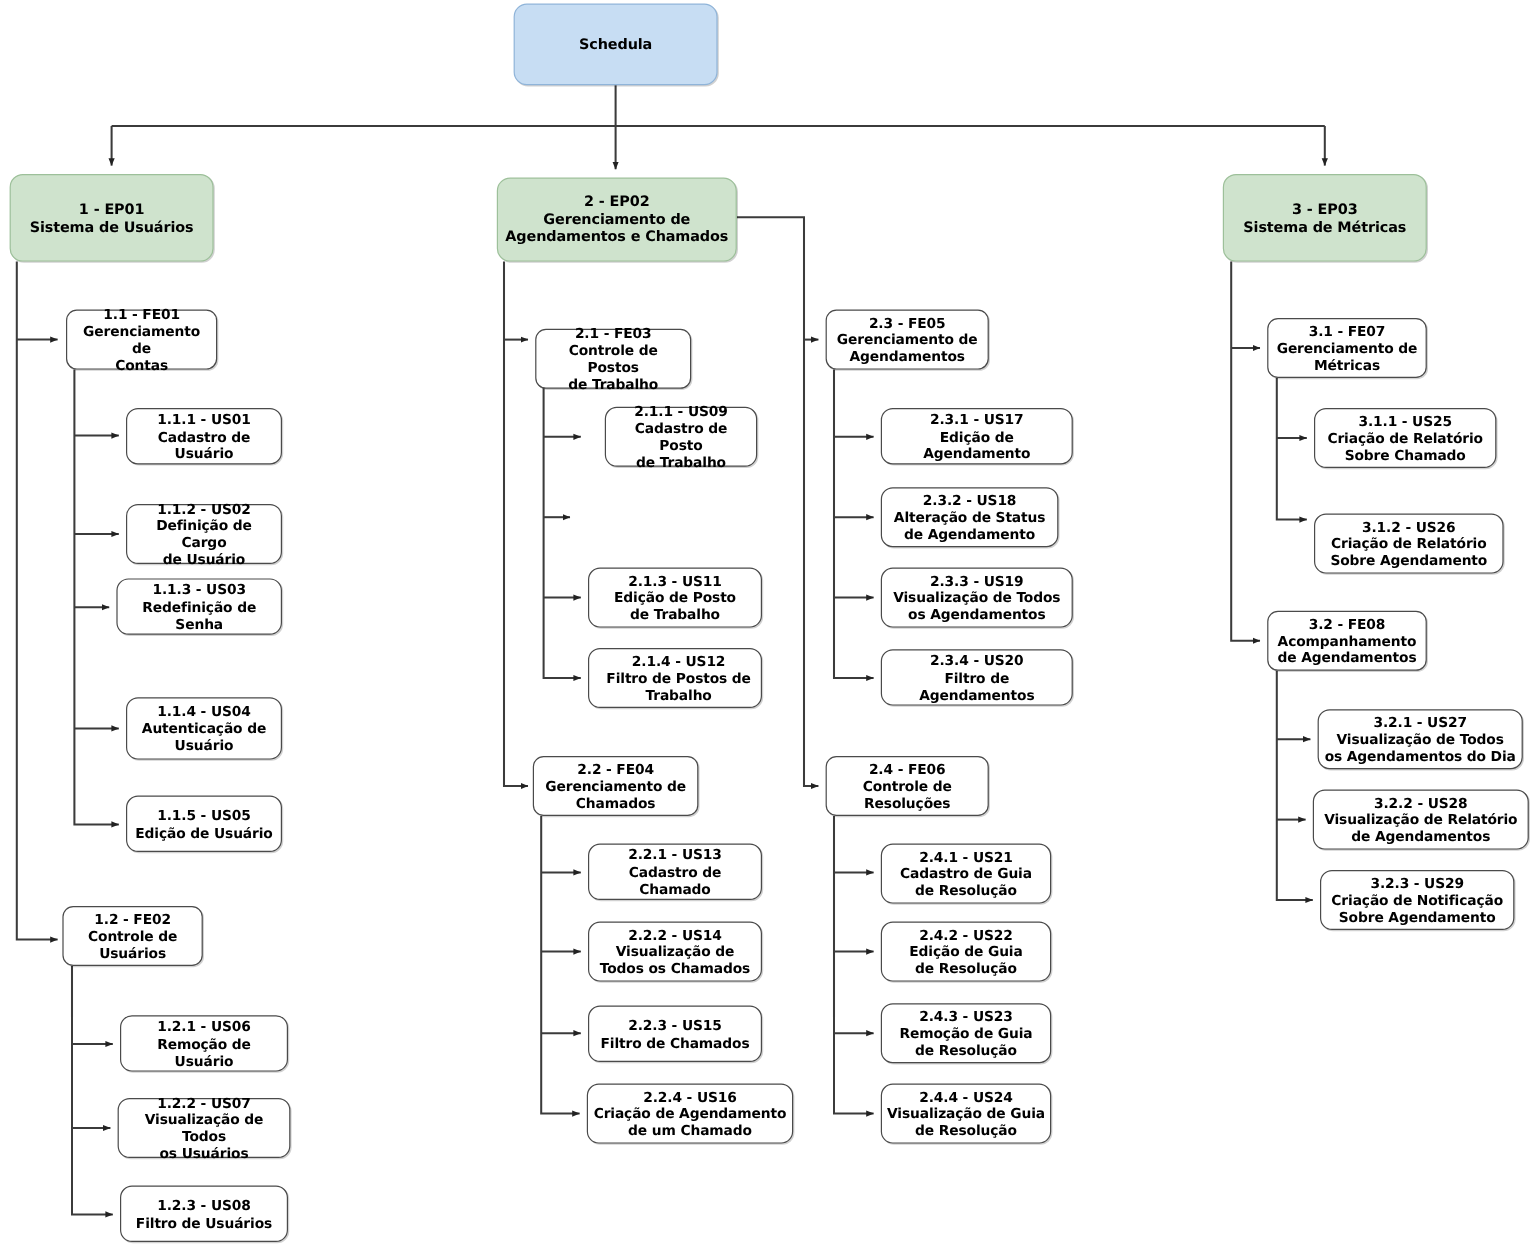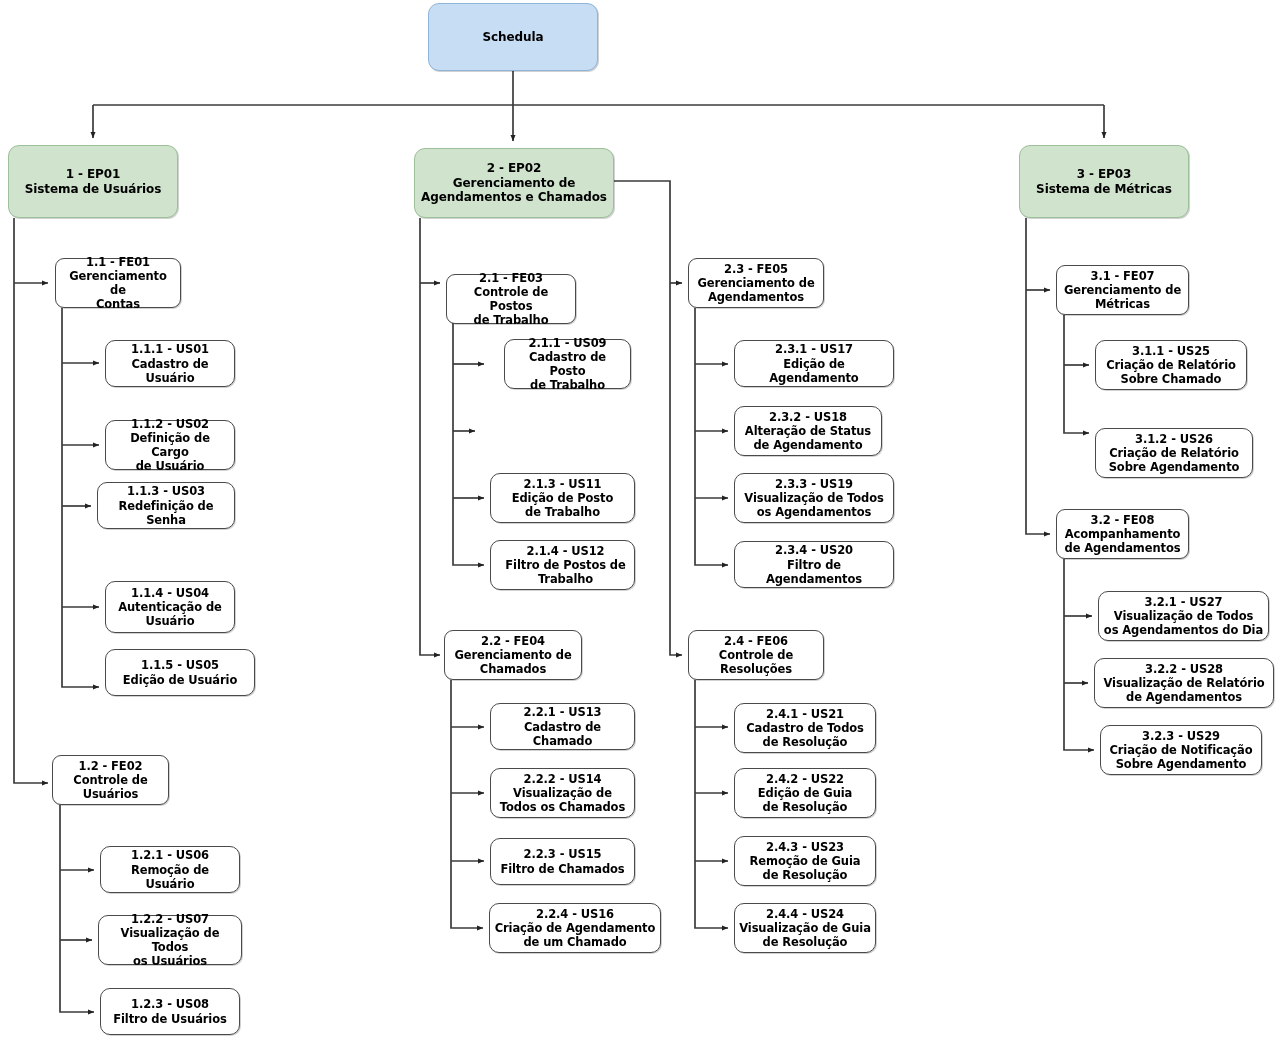--- a/index.html
+++ b/index.html
@@ -169,21 +169,21 @@
   <div class="node story" style="left: 105px; top: 340px; width: 130px; height: 47px;">1.1.1 - US01
 Cadastro de Usuário</div>
   <div class="node story" style="left: 105px; top: 420px; width: 130px; height: 50px;">1.1.2 - US02
 Definição de Cargo
 de Usuário</div>
   <div class="node story" style="left: 97px; top: 482px; width: 138px; height: 47px;">1.1.3 - US03
 Redefinição de Senha</div>
   <div class="node story" style="left: 105px; top: 581px; width: 130px; height: 52px;">1.1.4 - US04
 Autenticação de
 Usuário</div>
-  <div class="node story" style="left: 105px; top: 649px; width: 150px; height: 47px;">1.1.5 - US05
+  <div class="node story" style="left: 105px; top: 663px; width: 130px; height: 47px;">1.1.5 - US05
 Edição de Usuário</div>
   <div class="node story" style="left: 100px; top: 846px; width: 140px; height: 47px;">1.2.1 - US06
 Remoção de Usuário</div>
   <div class="node story" style="left: 98px; top: 915px; width: 144px; height: 50px;">1.2.2 - US07
 Visualização de Todos
 os Usuários</div>
   <div class="node story" style="left: 100px; top: 988px; width: 140px; height: 47px;">1.2.3 - US08
 Filtro de Usuários</div>
   <div class="node story" style="left: 490px; top: 339px; width: 127px; height: 50px; margin-left: 14px;">2.1.1 - US09
 Cadastro de Posto
@@ -208,21 +208,21 @@
 Edição de Agendamento</div>
   <div class="node story" style="left: 734px; top: 406px; width: 148px; height: 50px;">2.3.2 - US18
 Alteração de Status
 de Agendamento</div>
   <div class="node story" style="left: 734px; top: 473px; width: 160px; height: 50px;">2.3.3 - US19
 Visualização de Todos
 os Agendamentos</div>
   <div class="node story" style="left: 734px; top: 541px; width: 160px; height: 47px;">2.3.4 - US20
 Filtro de Agendamentos</div>
   <div class="node story" style="left: 734px; top: 703px; width: 142px; height: 50px;">2.4.1 - US21
-Cadastro de Todos
+Cadastro de Guia
 de Resolução</div>
   <div class="node story" style="left: 734px; top: 768px; width: 142px; height: 50px;">2.4.2 - US22
 Edição de Guia
 de Resolução</div>
   <div class="node story" style="left: 734px; top: 836px; width: 142px; height: 50px;">2.4.3 - US23
 Remoção de Guia
 de Resolução</div>
   <div class="node story" style="left: 734px; top: 903px; width: 142px; height: 50px;">2.4.4 - US24
 Visualização de Guia
 de Resolução</div>

